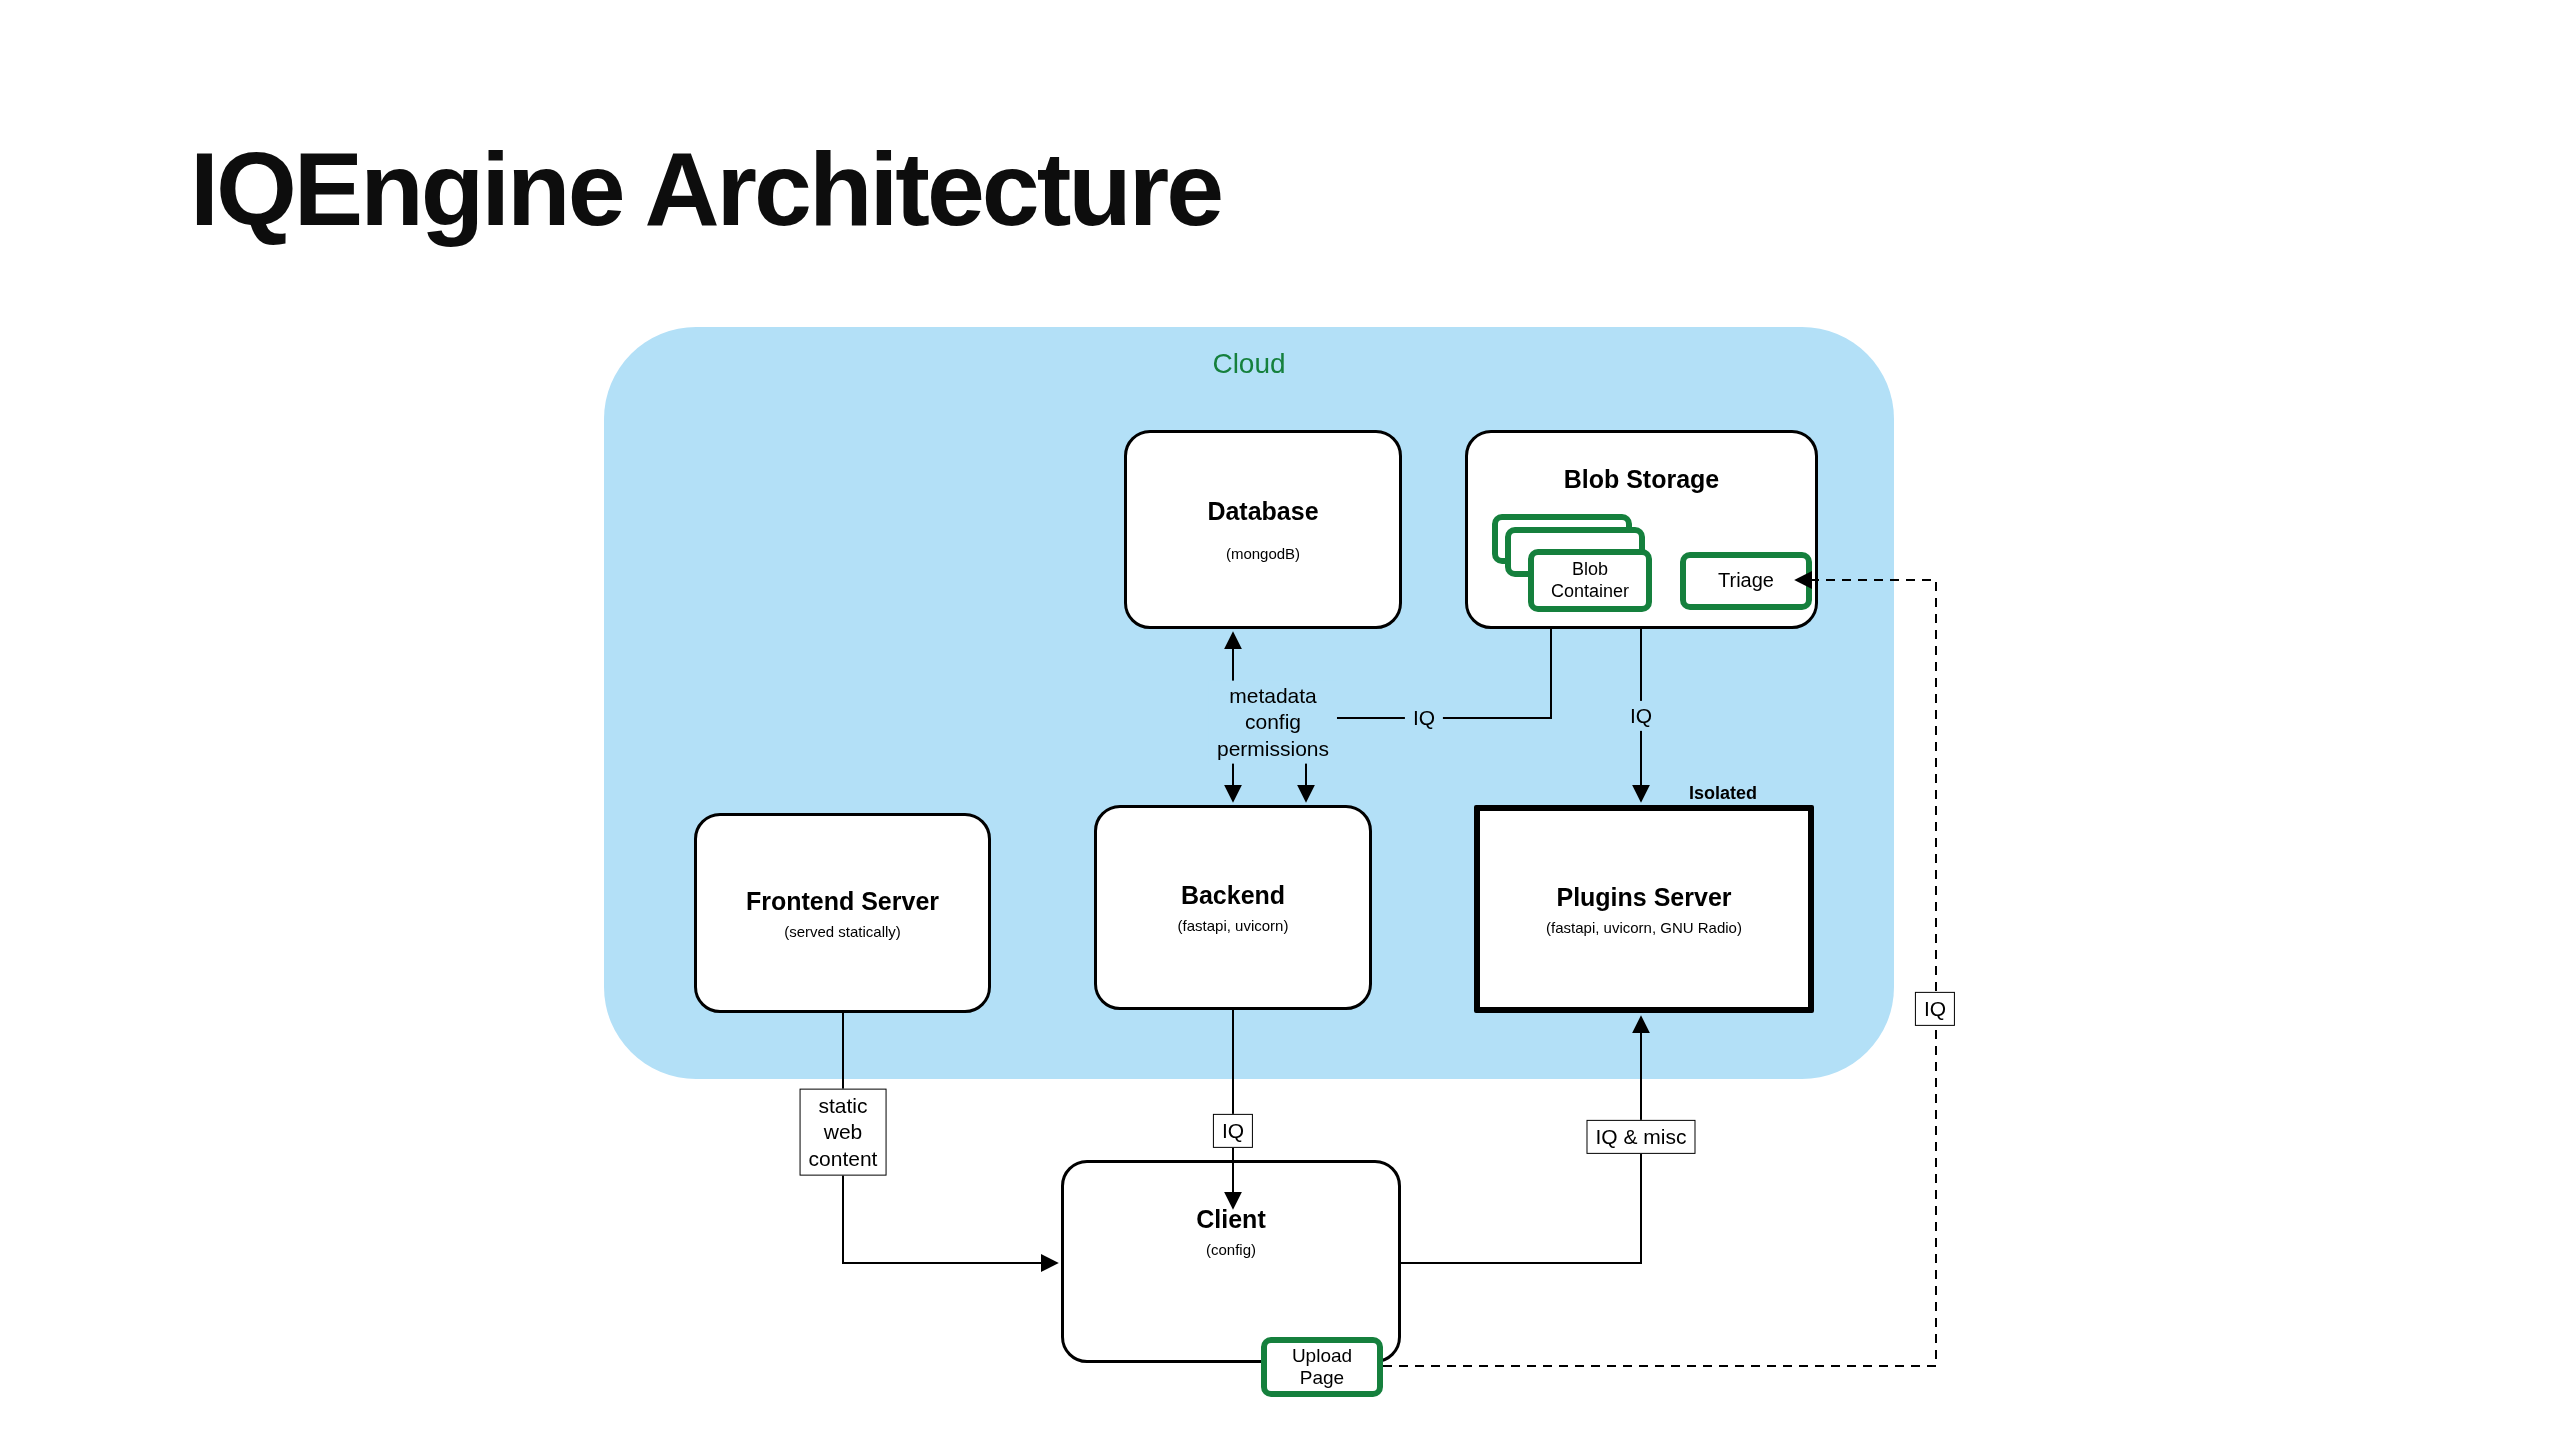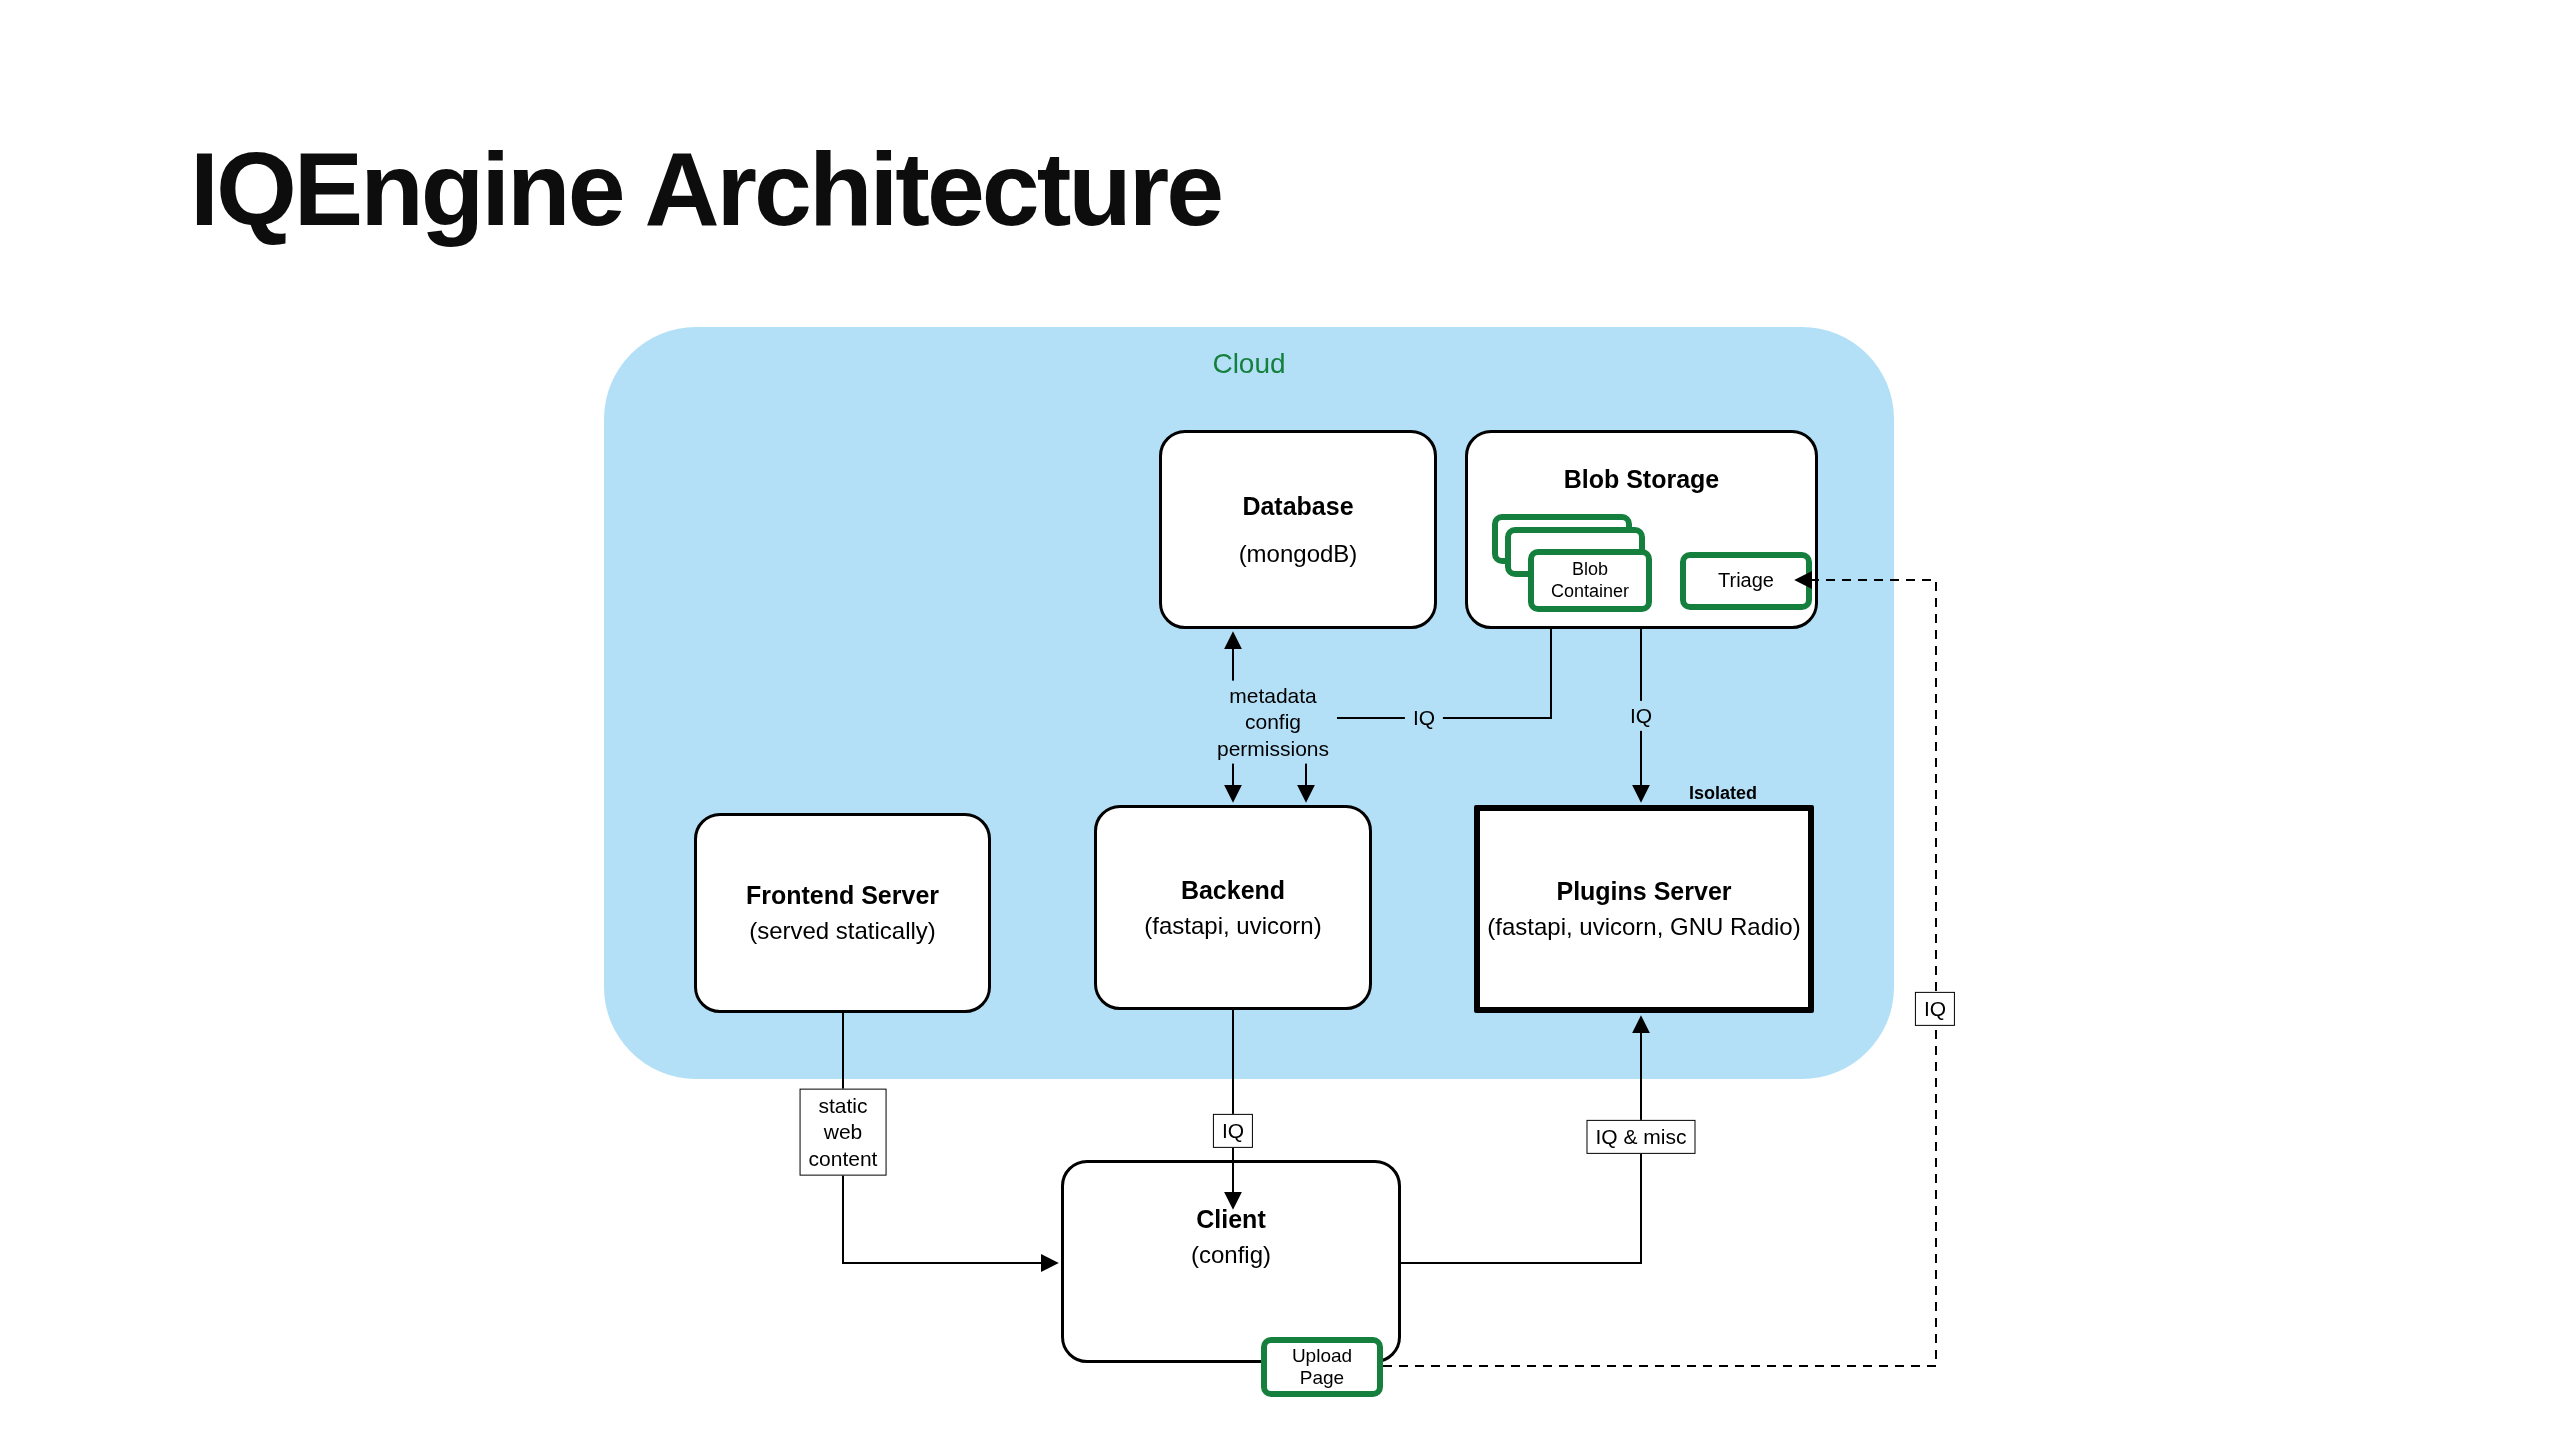--- a/index.html
+++ b/index.html
@@ -34,21 +34,21 @@
     background:#ffffff;
     border:3px solid #000;
     border-radius:26px;
     display:flex; flex-direction:column;
     align-items:center; justify-content:center;
     text-align:center;
     z-index:1;
     box-sizing:border-box;
   }
   .node .title { font-weight:bold; font-size:25px; }
-  .node .subtitle { font-size:24px; margin-top:7px; }
+  .node .subtitle { font-size:15px; margin-top:7px; }
   .align-top { justify-content:flex-start; padding-top:32px; }
   .client-node { justify-content:flex-start; padding-top:42px; }
   .thick { border-width:6px; border-radius:2px; }
   .small-box {
     position:absolute;
     background:#ffffff;
     border:6px solid #15803d;
     border-radius:10px;
     display:flex; align-items:center; justify-content:center;
     text-align:center;
@@ -80,21 +80,21 @@
   }
 </style>
 </head>
 <body>
 
 <h1 class="page-title">IQEngine Architecture</h1>
 
 <div class="cloud"></div>
 <div class="cloud-label">Cloud</div>
 
-<div class="node" style="left:1159px; top:430px; width:278px; height:199px;gap:12px;">
+<div class="node" style="left:1124px; top:430px; width:278px; height:199px;gap:12px;">
   <div class="title">Database</div>
   <div class="subtitle">(mongodB)</div>
 </div>
 
 <div class="node align-top" style="left:1465px; top:430px; width:353px; height:199px;">
   <div class="title">Blob Storage</div>
 </div>
 <div class="small-box stack-box" style="left:1492px; top:514px; width:140px; height:50px;"></div>
 <div class="small-box stack-box" style="left:1505px; top:527px; width:140px; height:50px;"></div>
 <div class="small-box" style="left:1528px; top:549px; width:124px; height:63px; font-size:18px;">Blob

